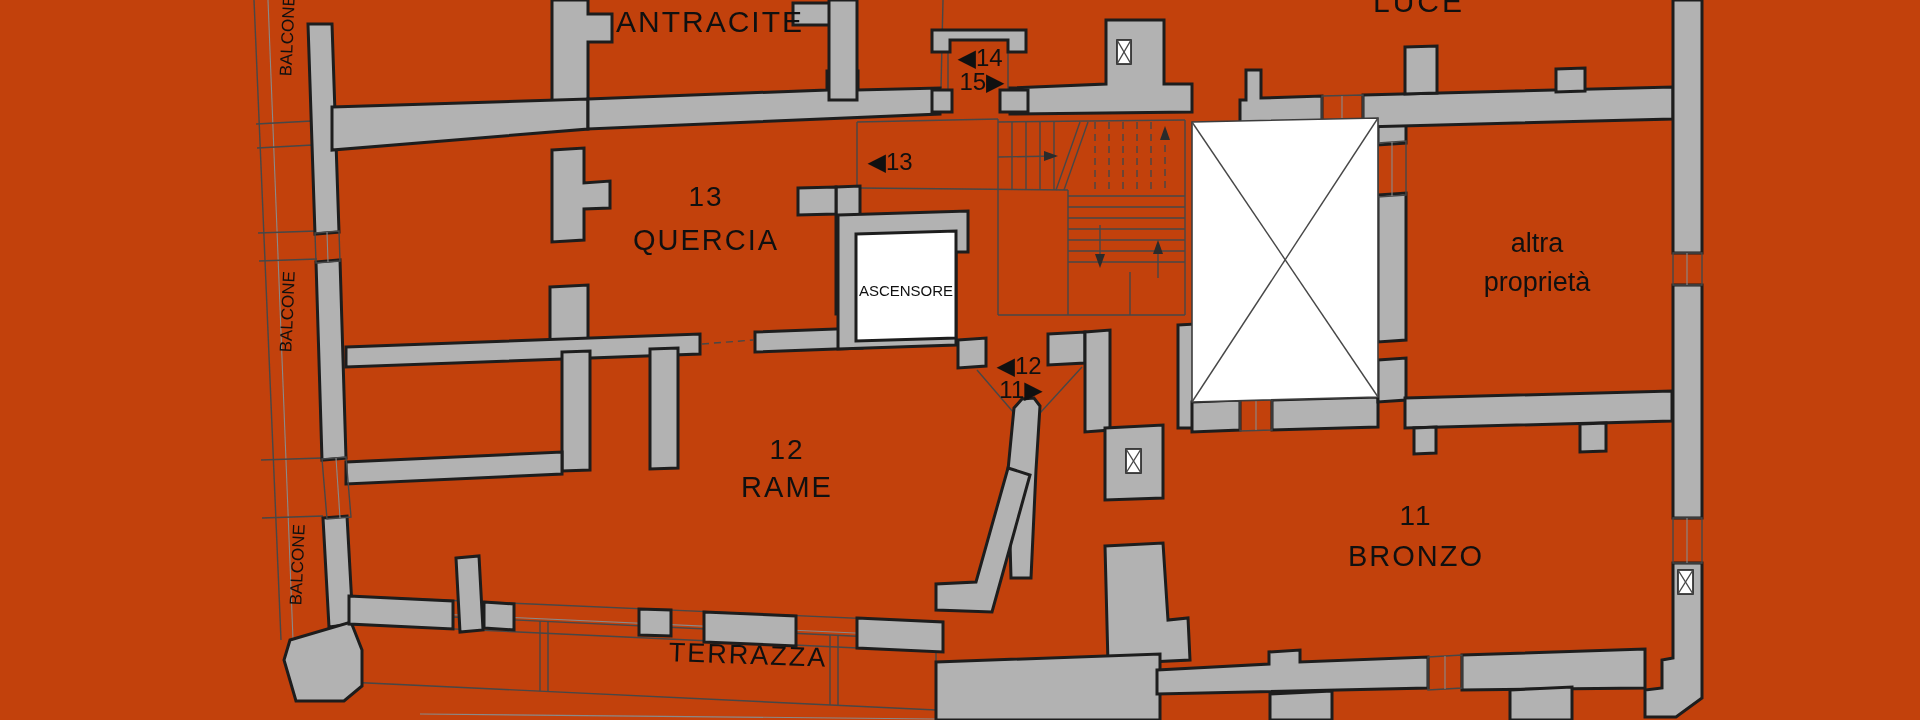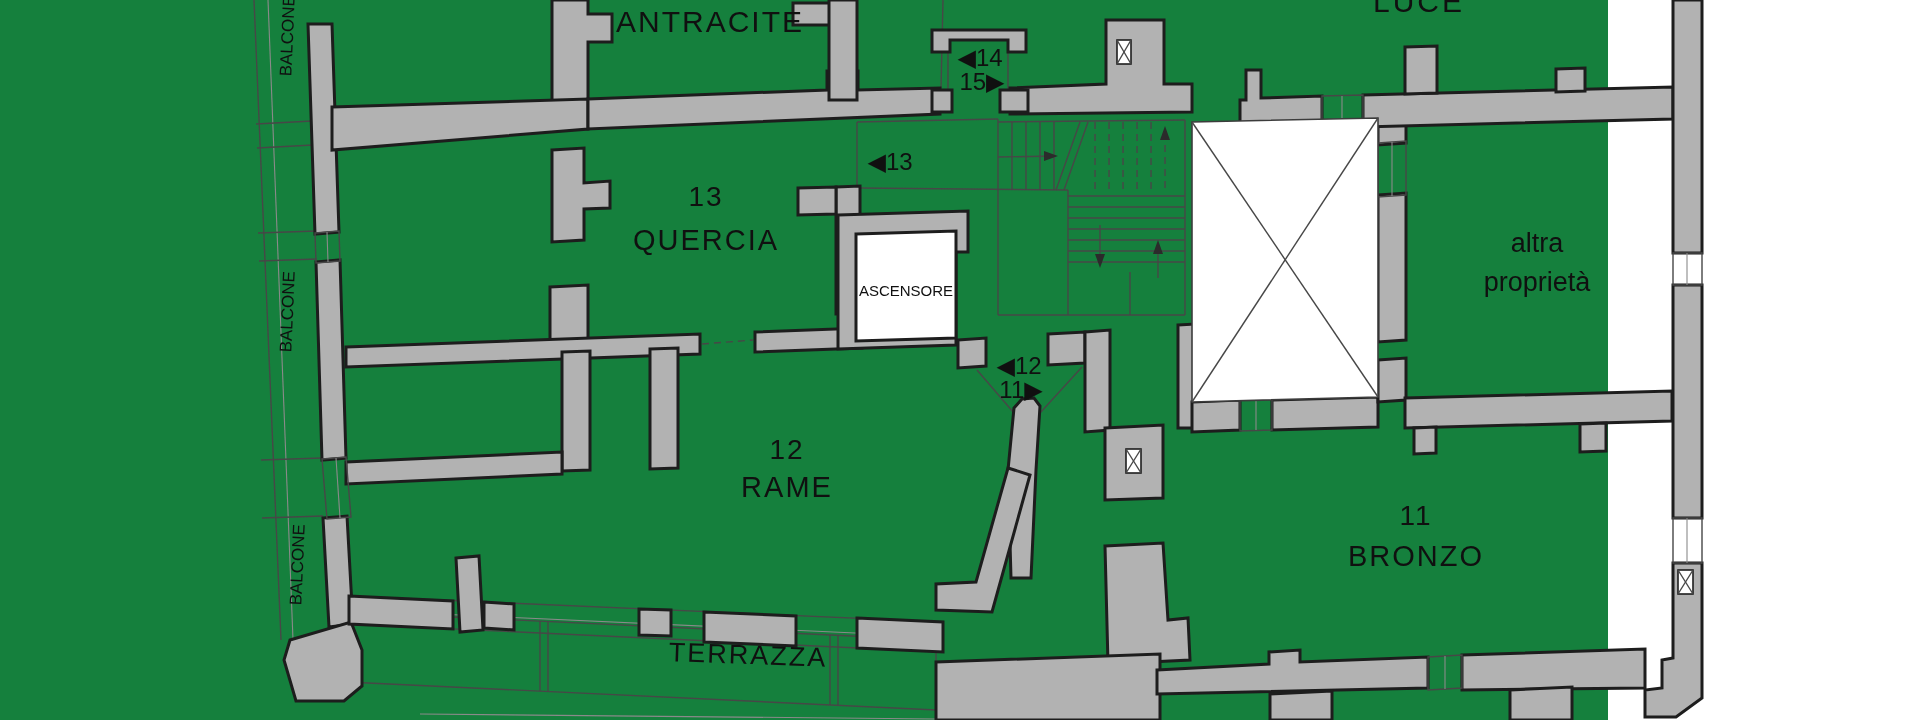--- a/index.html
+++ b/index.html
@@ -1,16 +1,16 @@
 <!DOCTYPE html>
 <html><head>
 <meta charset="utf-8">
 <style>
   html,body{margin:0;padding:0;background:#fff;width:1920px;height:720px;overflow:hidden;}
-  #plan-wrap{position:relative;width:1608px;height:720px;background:#15803d;}
+  #plan-wrap{position:relative;width:1920px;height:720px;background:#c2410c;}
   svg{display:block;}
   .wall{fill:#b2b2b2;stroke:#1d1d1d;stroke-width:3;stroke-linejoin:miter;}
   .thin{stroke:#474747;stroke-width:1.4;fill:none;}
   .thin-lt{stroke:#8a8a8a;stroke-width:1.1;fill:none;}
   .dash{stroke-dasharray:7 5;}
   .white-room{fill:#ffffff;stroke:#1d1d1d;stroke-width:3;}
   .well{fill:#ffffff;stroke:#3c3c3c;stroke-width:1.6;}
   .fluebox{fill:#ffffff;stroke:#1d1d1d;stroke-width:1.6;}
   .arrowhead{fill:#2b2b2b;stroke:none;}
   .lbl{fill:#101010;font-family:"Liberation Sans", sans-serif;text-anchor:middle;}

